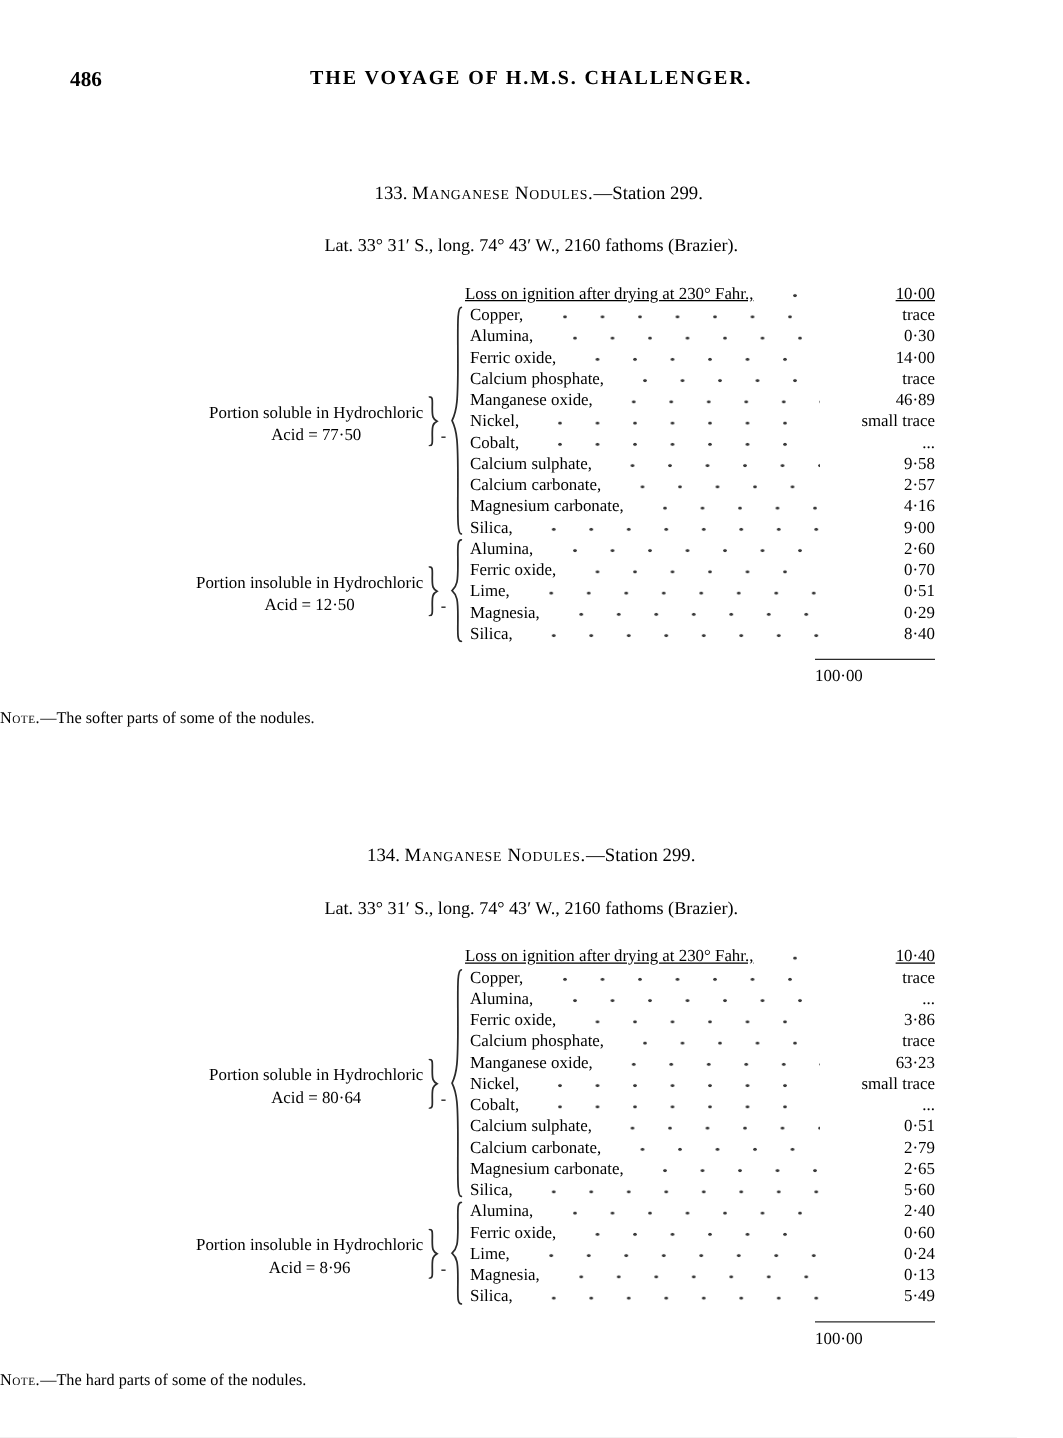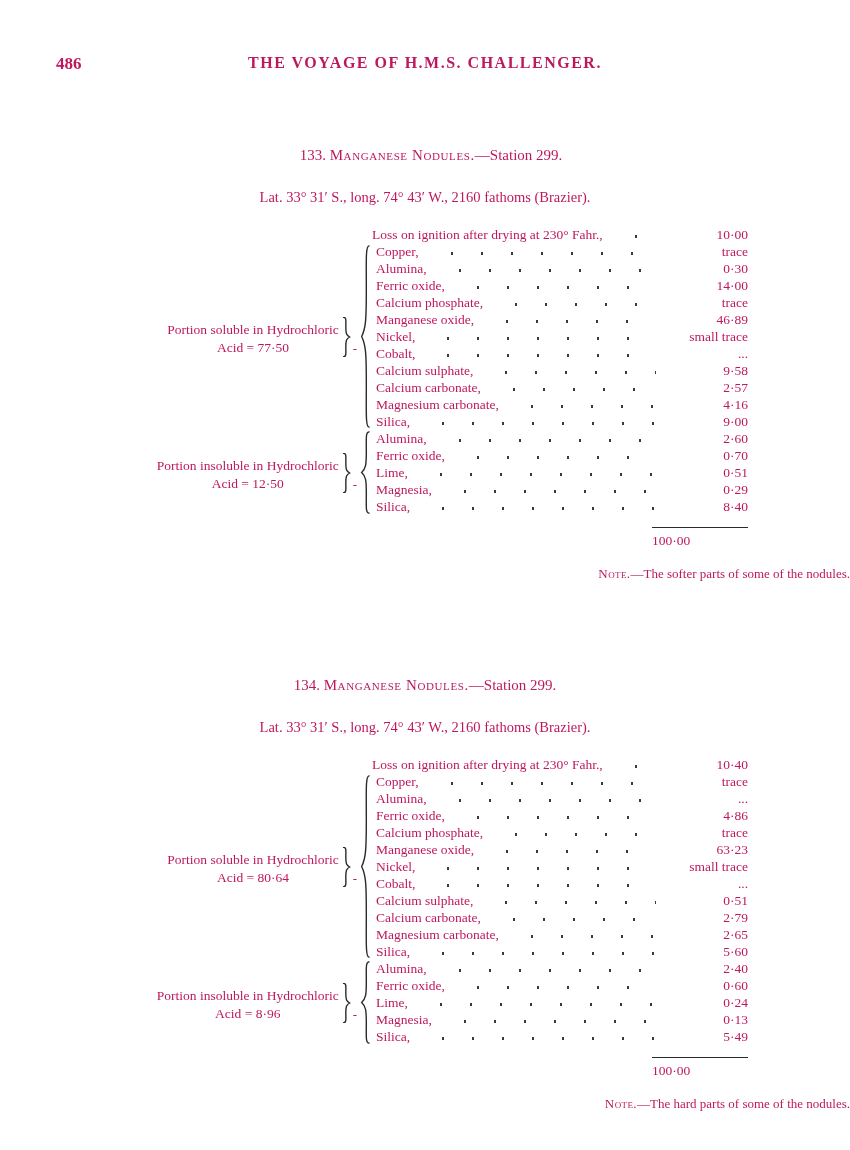--- a/index.html
+++ b/index.html
@@ -3,21 +3,21 @@
 <meta charset="utf-8">
 <style>
   * { margin: 0; padding: 0; box-sizing: border-box; }
   html, body { background: #e8e8e8; }
   .page {
     position: relative;
     width: 850px;
     height: 1150px;
     margin: 0 auto;
     background: #ffffff;
-    color: #be185d;
+    color: #000000;
     font-family: "Liberation Serif", "DejaVu Serif", serif;
     overflow: hidden;
   }
   
   .running-head { position: relative; padding-top: 54px; height: 78px; }
   .page-number {
     position: absolute; left: 56px; top: 54px;
     font-size: 17px; font-weight: 700;
   }
   .book-title {
@@ -33,21 +33,21 @@
   .sec-loc { text-align: center; font-size: 14.5px; margin-top: 25px; }
   #section-1 .sec-title { margin-top: 69px; padding-left: 12px; }
   #section-2 .sec-title { margin-top: 95px; }
   
   .table {
     margin: 20px 0 0 116px;
     width: 632px;
     font-size: 13.5px;
   }
   .row { display: flex; align-items: baseline; line-height: 17px; }
-  .loss-row { margin-left: 256px; }
+  .loss-row { margin-left: 256px; text-decoration: underline; }
   .rname { white-space: nowrap; }
   .leader {
     flex: 1;
     align-self: stretch;
     margin: 0 8px 0 10px;
     background-image: radial-gradient(circle, #3a3a3a 1.2px, transparent 1.5px);
     background-size: 30px 5px;
     background-position: 8px calc(100% - 4px);
     background-repeat: repeat-x;
     min-width: 8px;
@@ -66,21 +66,21 @@
   .rows { flex: 1; }
   
   .total-block {
     width: 96px;
     margin: 12px 0 0 auto;
     border-top: 1.5px solid #2b2b2b;
     padding-top: 5px;
     font-size: 13.5px;
   }
   
-  .note { text-align: right; font-size: 13px; margin-top: 17px; }
+  .note { text-align: left; font-size: 13px; margin-top: 17px; }
   .note .smallcaps { font-variant: small-caps; letter-spacing: 0.4px; }
 </style>
 </head>
 <body>
 
 <div class="page">
 
   <div class="running-head">
     <span class="page-number">486</span>
     <div class="book-title">THE VOYAGE OF H.M.S. CHALLENGER.</div>
@@ -261,21 +261,21 @@
               <span class="rval">trace</span>
             </div>
             <div class="row">
               <span class="rname">Alumina,</span>
               <span class="leader"></span>
               <span class="rval">...</span>
             </div>
             <div class="row">
               <span class="rname">Ferric oxide,</span>
               <span class="leader"></span>
-              <span class="rval">4·86</span>
+              <span class="rval">3·86</span>
             </div>
             <div class="row">
               <span class="rname">Calcium phosphate,</span>
               <span class="leader"></span>
               <span class="rval">trace</span>
             </div>
             <div class="row">
               <span class="rname">Manganese oxide,</span>
               <span class="leader"></span>
               <span class="rval">63·23</span>

